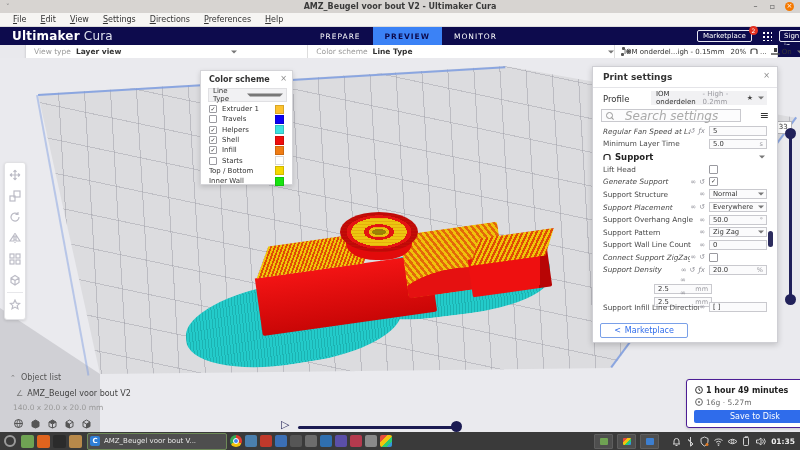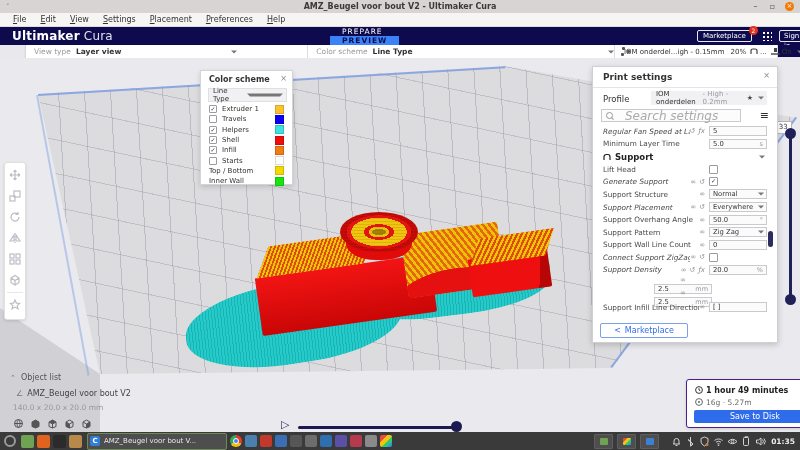--- a/index.html
+++ b/index.html
@@ -18,21 +18,21 @@
   
   #menubar{left:0;top:13px;width:800px;height:14px;background:#f6f5f3;border-bottom:1px solid #ddd;display:flex;align-items:center;padding-left:6px;box-sizing:border-box;}
   .menu-item{font-size:8px;color:#333;padding:0 7px;display:inline-block;}
   .menu-item::first-letter{text-decoration:underline;}
 
   
   #appheader{left:0;top:27px;width:800px;height:18px;background:#0d0b4d;display:flex;align-items:center;color:#fff;}
   #brand{margin-left:12px;font-size:12px;letter-spacing:.2px;}
   #brand b{font-weight:bold;}
   #brand span{font-weight:normal;color:#dfe2ef;text-align:center;}
-  #stage-tabs{position:absolute;left:330px;top:0;height:18px;display:flex;flex-direction:column;}
+  #stage-tabs{position:absolute;left:308px;top:0;height:18px;display:flex;}
   .stage-tab{font-size:7.5px;letter-spacing:1px;color:#fff;padding:0 12px;display:flex;align-items:center;height:18px;}
   .stage-tab.active{background:#3b82f6;color:#0d0b4d;font-weight:bold;}
   #marketplace{position:absolute;left:697px;top:3px;height:10px;border:1px solid #e8e8f2;border-radius:2px;font-size:7px;color:#fff;padding:0 5px;line-height:10px;}
   #mp-badge{position:absolute;left:749px;top:-1px;width:9px;height:9px;border-radius:50%;background:#e4301f;color:#fff;font-size:6px;text-align:center;line-height:9px;}
   #appgrid{position:absolute;left:762px;top:4px;width:10px;height:10px;
     background-image:radial-gradient(#fff 34%,transparent 36%);background-size:4px 4px;}
   #signin{position:absolute;left:779px;top:3px;height:10px;border:1px solid #e8e8f2;border-radius:2px;font-size:7px;color:#fff;padding:0 4px;line-height:10px;}
   #navy-corner{left:778px;top:45px;width:22px;height:12px;background:#0d0b4d;}
 
   
@@ -196,21 +196,21 @@
       <span class="winbtn">▫</span>
       <span class="winbtn close">×</span>
     </span>
   </div>
 
   <div class="abs" id="menubar">
       <span class="menu-item">File</span>
       <span class="menu-item">Edit</span>
       <span class="menu-item">View</span>
       <span class="menu-item">Settings</span>
-      <span class="menu-item">Placement</span>
+      <span class="menu-item">Directions</span>
       <span class="menu-item">Preferences</span>
       <span class="menu-item">Help</span>
     </div>
 
   <div class="abs" id="appheader">
     <span id="brand"><b>Ultimaker</b> <span>Cura</span></span>
     <span id="stage-tabs">
         <span class="stage-tab">PREPARE</span>
         <span class="stage-tab active">PREVIEW</span>
         <span class="stage-tab">MONITOR</span>

